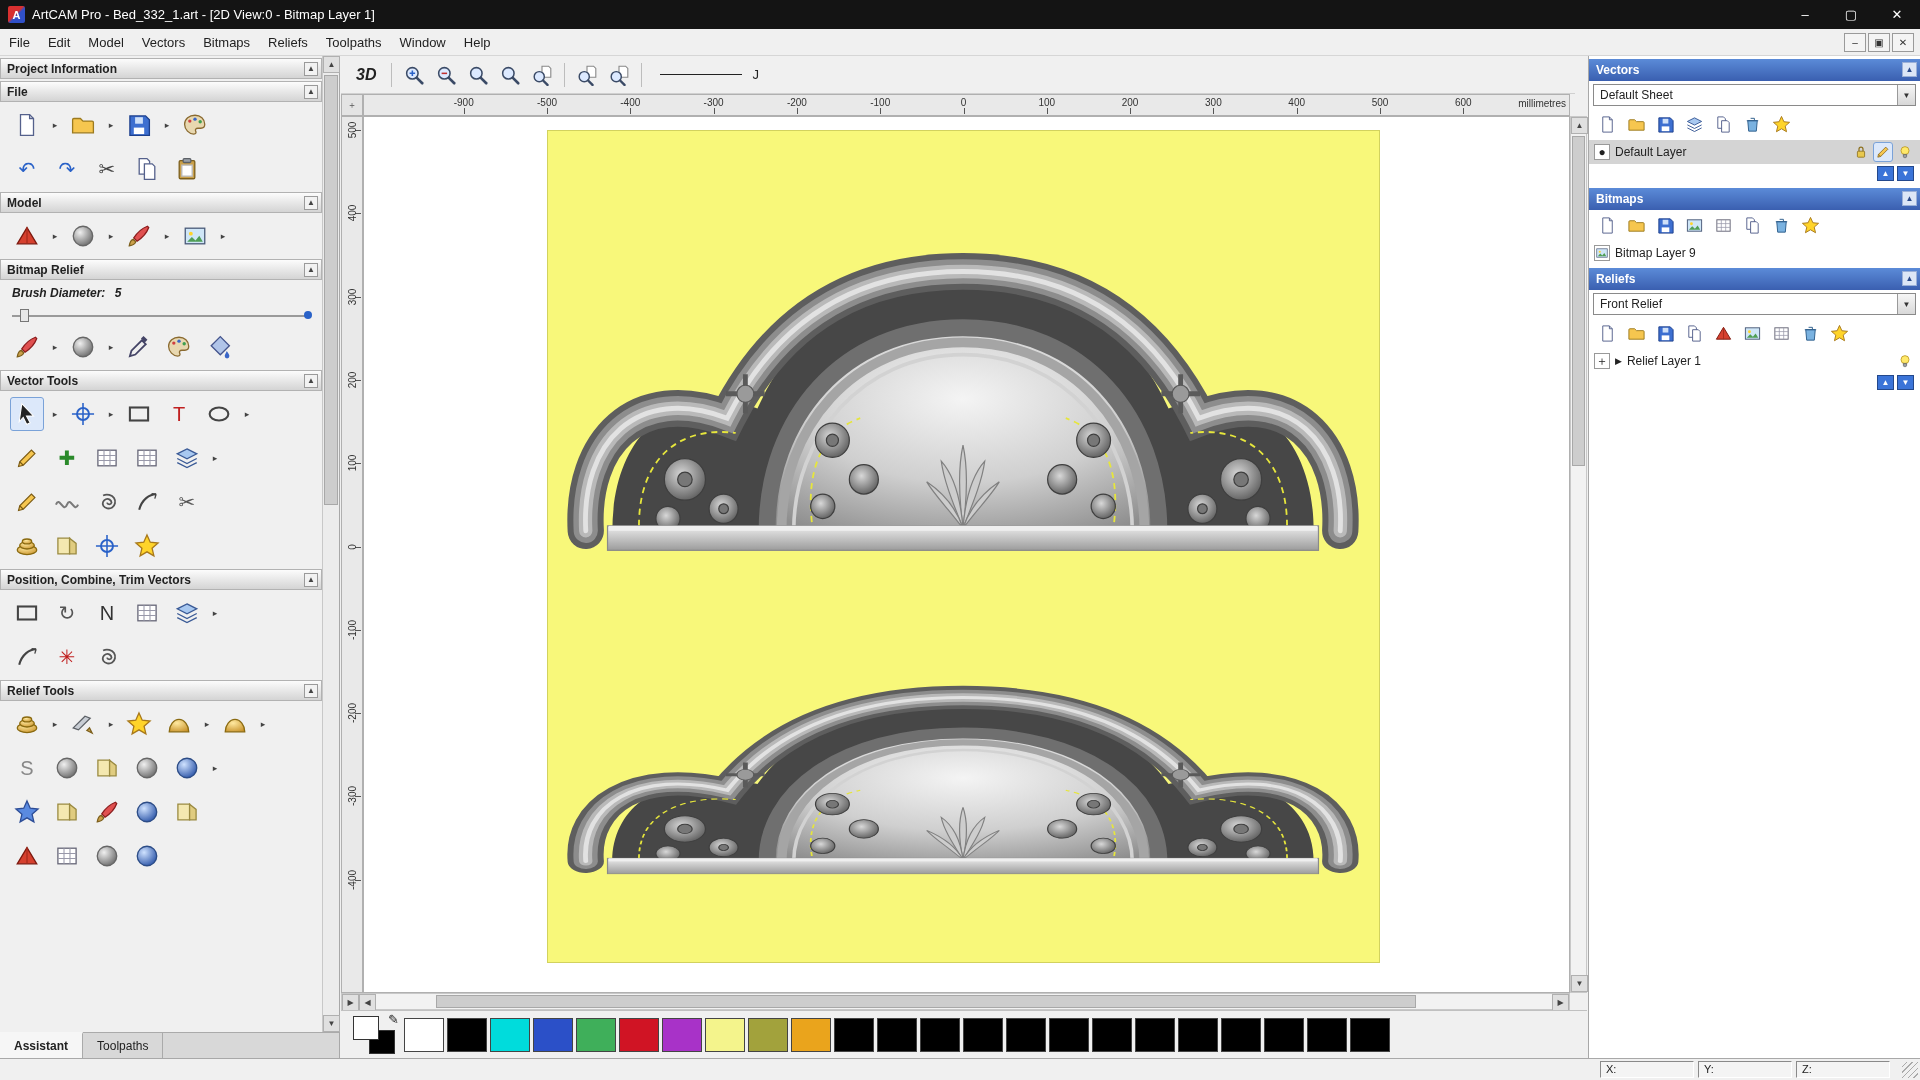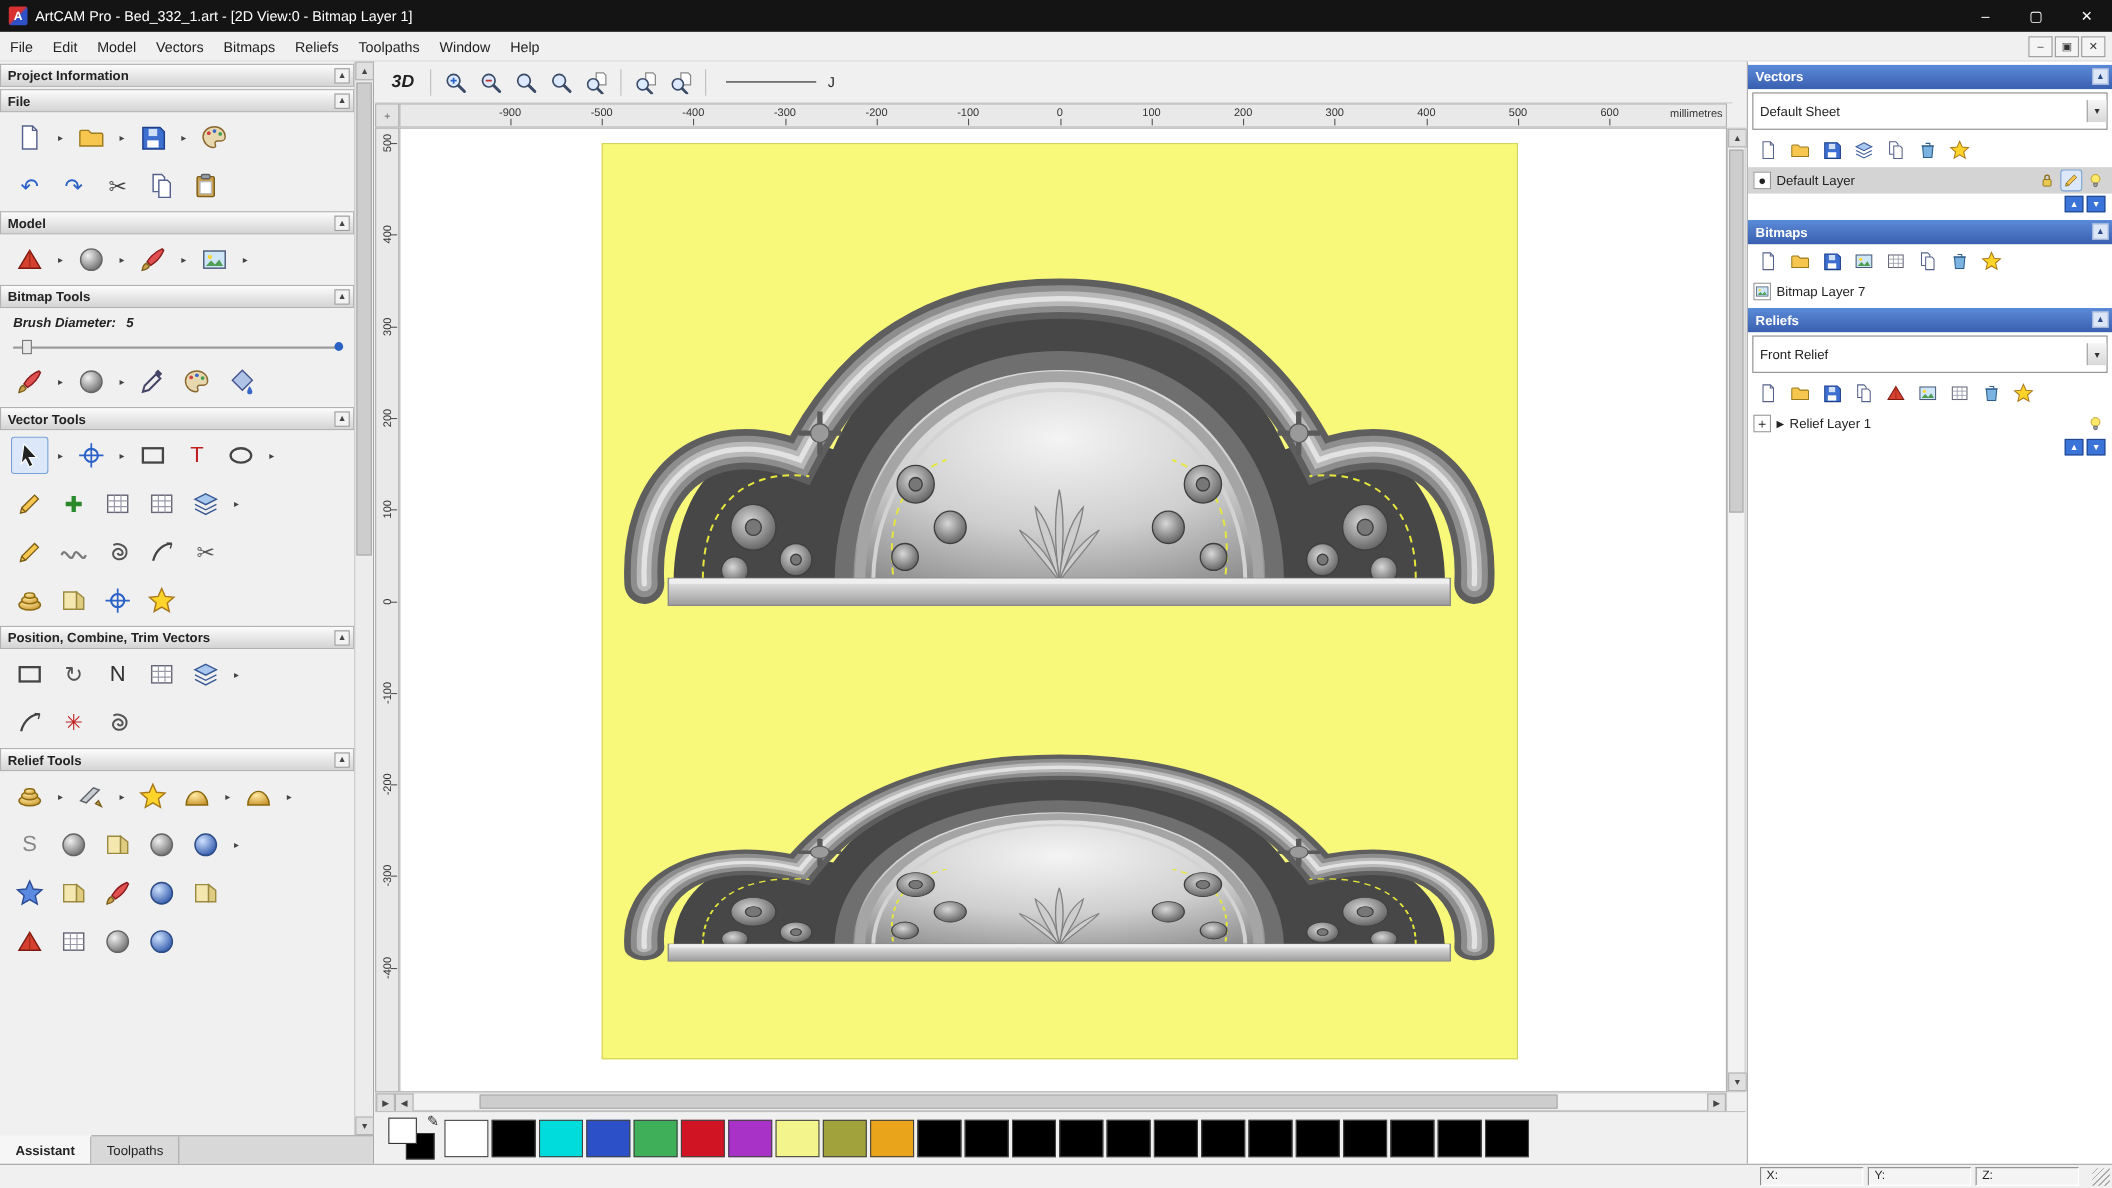--- a/index.html
+++ b/index.html
@@ -78,21 +78,21 @@
   .swatch { width:40px; height:34px; border:1px solid #444; }
   .swatch-special { position:relative; width:44px; height:38px; margin-right:4px; }
   .swatch-special .fg { position:absolute; left:0; top:0; width:26px; height:24px; background:#fff; border:1px solid #333; z-index:2; }
   .swatch-special .bg { position:absolute; right:2px; bottom:0; width:26px; height:24px; background:#000; border:1px solid #333; }
   .swatch-special .pen { position:absolute; right:-2px; top:-4px; z-index:3; font-size:13px; }
 
   
   .rightpanel { position:absolute; top:56px; bottom:22px; right:0; width:332px; background:#ffffff; border-left:1px solid #a8a8a8; }
   .rp-header { height:22px; background:linear-gradient(#5b8bd8,#3a5fb0); color:#fff; font-size:12px; font-weight:bold; display:flex; align-items:center; padding:0 7px; position:relative; margin-top:3px; }
   .rp-collapse { position:absolute; right:3px; top:3px; width:15px; height:15px; background:#dce6f6; border:1px solid #9ab0d8; color:#2a4a8a; font-size:8px; line-height:13px; text-align:center; }
-  .rp-combo { margin:3px 4px; height:34px; border:1px solid #8a8a8a; background:#fff; display:flex; align-items:center; font-size:12px; position:relative; }
+  .rp-combo { margin:3px 4px; height:22px; border:1px solid #8a8a8a; background:#fff; display:flex; align-items:center; font-size:12px; position:relative; }
   .rp-combo .val { padding:0 6px; flex:1; }
   .rp-combo .drop { width:18px; height:20px; background:linear-gradient(#f6f6f6,#d8d8d8); border-left:1px solid #9a9a9a; font-size:8px; display:flex; align-items:center; justify-content:center; color:#333; }
   .rp-icons { display:flex; align-items:center; gap:4px; padding:3px 6px; }
   .rp-icons .icon-tile { width:25px; height:25px; }
   .rp-icons .icon-tile svg { width:19px; height:19px; }
   .layer-row { display:flex; align-items:center; height:24px; font-size:12px; padding:0 5px; gap:5px; }
   .layer-row.selected { background:#d4d4d4; }
   .layer-swatch { width:16px; height:16px; border:1px solid #999; background:#fff; display:flex; align-items:center; justify-content:center; font-size:12px; }
   .layer-actions { margin-left:auto; display:flex; gap:2px; }
   .layer-actions .icon-tile { width:20px; height:20px; }
@@ -451,21 +451,21 @@
         <div class="icon-tile fly">▸</div>
         <div class="icon-tile">
           <svg viewBox="0 0 20 20">
             <use href="#s-picture"></use>
           </svg>
         </div>
         <div class="icon-tile fly">▸</div>
       </div>
 
     <div class="sec-header">
-      <span>Bitmap Tools</span>
+      <span>Bitmap Relief</span>
       <span class="sec-collapse">▲</span>
     </div>
     <div class="brush-row">
       <span>Brush Diameter:</span>
       <span style="margin-left:6px;">5</span>
     </div>
     <div class="slider">
       <div class="track"></div>
       <div class="thumb"></div>
       <div class="maxdot"></div>
@@ -1037,21 +1037,21 @@
           <use href="#s-star"></use>
         </svg>
       </div>
     </div>
   <div class="layer-row">
     <span class="layer-swatch">
         <svg viewBox="0 0 20 20" style="width:14px;height:14px">
           <use href="#s-picture"></use>
         </svg>
       </span>
-    <span>Bitmap Layer 7</span>
+    <span>Bitmap Layer 9</span>
   </div>
 
   <div class="rp-header">
     <span>Reliefs</span>
     <span class="rp-collapse">▲</span>
   </div>
   <div class="rp-combo">
     <span class="val">Front Relief</span>
     <span class="drop">▼</span>
   </div>

